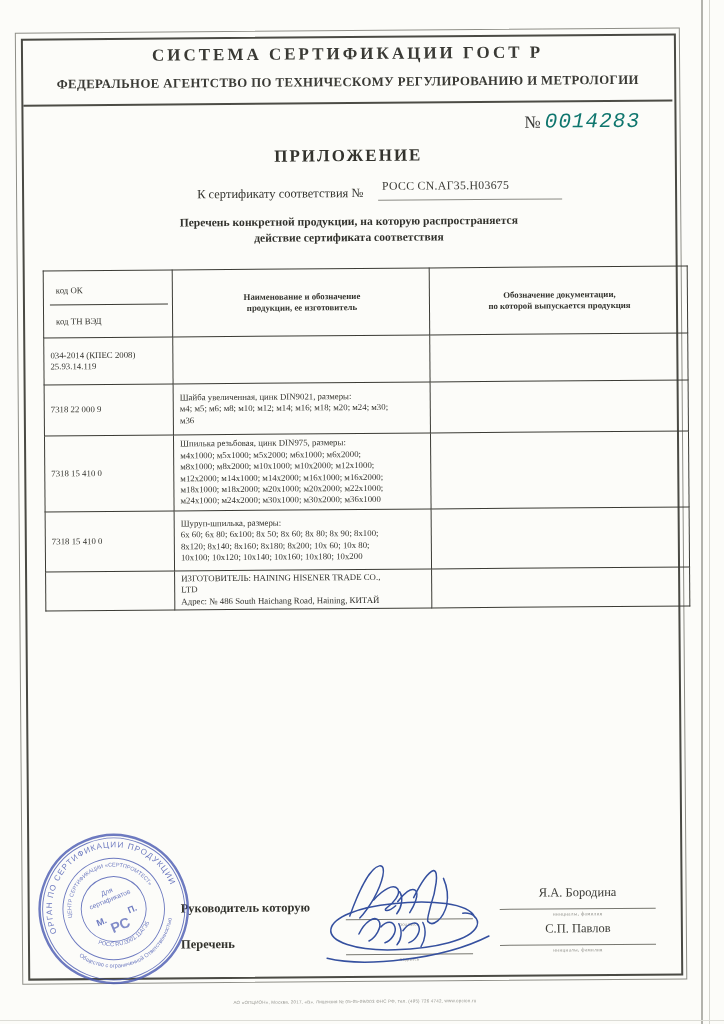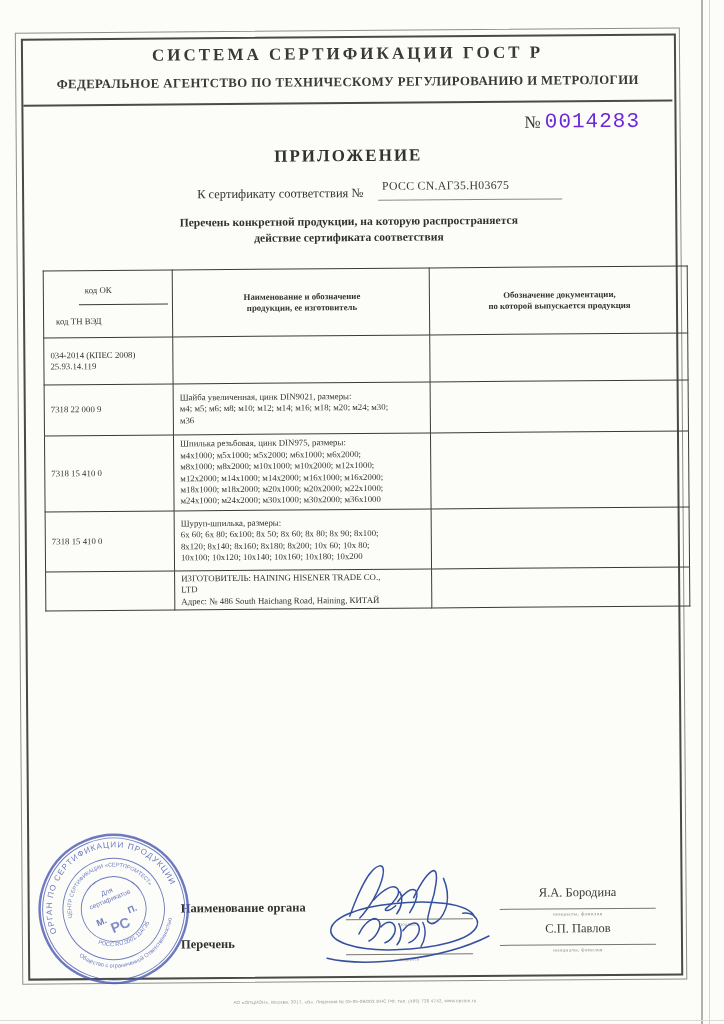--- a/index.html
+++ b/index.html
@@ -14,42 +14,42 @@
   .frame-outer{position:absolute;left:19px;top:30px;width:663px;height:950px;border:1px solid #8f8f88;}
   .frame-inner{position:absolute;left:25px;top:36px;width:651px;height:938px;border:2px solid #4a4a44;}
   .header-rule{position:absolute;left:27px;top:102px;width:649px;height:2px;background:#4c4c46;}
 
   .titles{position:absolute;left:19px;top:44px;width:665px;text-align:center;}
   .title-main{font-size:17px;font-weight:bold;letter-spacing:3px;color:#3a3a35;}
   .title-agency{margin-top:11px;font-size:12.8px;font-weight:bold;letter-spacing:.4px;color:#3a3a35;}
 
   .serial{position:absolute;left:528px;top:112px;white-space:nowrap;}
   .serial .no-sign{font-family:"Liberation Serif",serif;font-size:17px;color:#3a3a38;}
-  .serial .no-digits{font-family:"Liberation Mono",monospace;font-size:21px;letter-spacing:1px;color:#6d28d9;}
+  .serial .no-digits{font-family:"Liberation Mono",monospace;font-size:21px;letter-spacing:1px;color:#0f766e;font-style:italic;}
 
   .doc-title{position:absolute;left:19px;top:146px;width:665px;text-align:center;
     font-size:17px;font-weight:bold;letter-spacing:2px;color:#33332e;}
   .cert-label{position:absolute;left:200px;top:186px;font-size:12.5px;color:#33332e;}
   .cert-number{position:absolute;left:385px;top:179px;font-size:11.8px;letter-spacing:.3px;color:#3a3a35;}
   .cert-underline{position:absolute;left:381px;top:200px;width:184px;height:1px;background:#8a8a84;}
 
   .subtitle{position:absolute;left:19px;top:214px;width:665px;text-align:center;
     font-size:11.6px;font-weight:bold;line-height:16px;color:#33332e;}
 
   
   table.products{position:absolute;left:45px;top:268px;border-collapse:collapse;table-layout:fixed;}
   table.products td{border:1.2px solid #3c3c36;font-size:8.8px;line-height:11.4px;
     padding:2px 4px 2px 6px;vertical-align:middle;color:#33332e;}
   .pre{white-space:pre-line;}
   td.c1{width:118px;}
   td.c2{width:246px;}
   td.c3{width:247px;}
   td.hdr{vertical-align:middle;text-align:center;font-size:9.3px;font-weight:600;line-height:13px;padding:2px;}
   td.hdr-c1{padding:0;vertical-align:top;font-weight:normal;font-size:9.5px;text-align:left;}
-  .hdr-c1-top{height:25px;border-bottom:1.2px solid #3c3c36;padding:5px 0 0 6px;box-sizing:border-box;margin-left:29px;}
+  .hdr-c1-top{height:25px;border-bottom:1.2px solid #3c3c36;padding:5px 0 0 6px;box-sizing:border-box;}
   .hdr-c1-bot{padding:11px 0 0 6px;}
   td.code{font-size:8.8px;vertical-align:middle;}
   td.code-top{vertical-align:top;font-size:8.3px;line-height:11px;}
 
   
   .role{position:absolute;font-size:12.5px;font-weight:bold;color:#33332e;white-space:nowrap;}
   .sig-line{position:absolute;height:1px;background:#777770;}
   .tiny-caption{position:absolute;font-size:5px;letter-spacing:.4px;color:#8a8a84;text-align:center;}
   .person-name{position:absolute;font-size:12.5px;color:#3a3a35;text-align:center;white-space:nowrap;}
   .sig-svg{position:absolute;}
@@ -144,21 +144,21 @@
     <tr>
       <td class="c1 code pre" style="height:33px;"></td>
       <td class="c2 pre">ИЗГОТОВИТЕЛЬ: HAINING HISENER TRADE CO.,
 LTD
 Адрес: № 486 South Haichang Road, Haining, КИТАЙ</td>
       <td class="c3 pre"></td>
     </tr>
   </tbody>
     </table>
 
-  <div class="role" style="left:178px;top:900px;">Наименование органа</div>
+  <div class="role" style="left:178px;top:900px;">Руководитель которую</div>
   <div class="role" style="left:178px;top:936px;">Перечень</div>
 
   <div class="sig-line" style="left:343px;top:919px;width:127px;"></div>
   <div class="tiny-caption" style="left:343px;top:922px;width:127px;">подпись</div>
   <div class="sig-line" style="left:343px;top:954px;width:127px;"></div>
   <div class="tiny-caption" style="left:343px;top:957px;width:127px;">подпись</div>
 
   <div class="person-name" style="left:497px;top:887px;width:156px;">Я.А. Бородина</div>
   <div class="sig-line" style="left:497px;top:910px;width:156px;"></div>
   <div class="tiny-caption" style="left:497px;top:913px;width:156px;">инициалы, фамилия</div>

